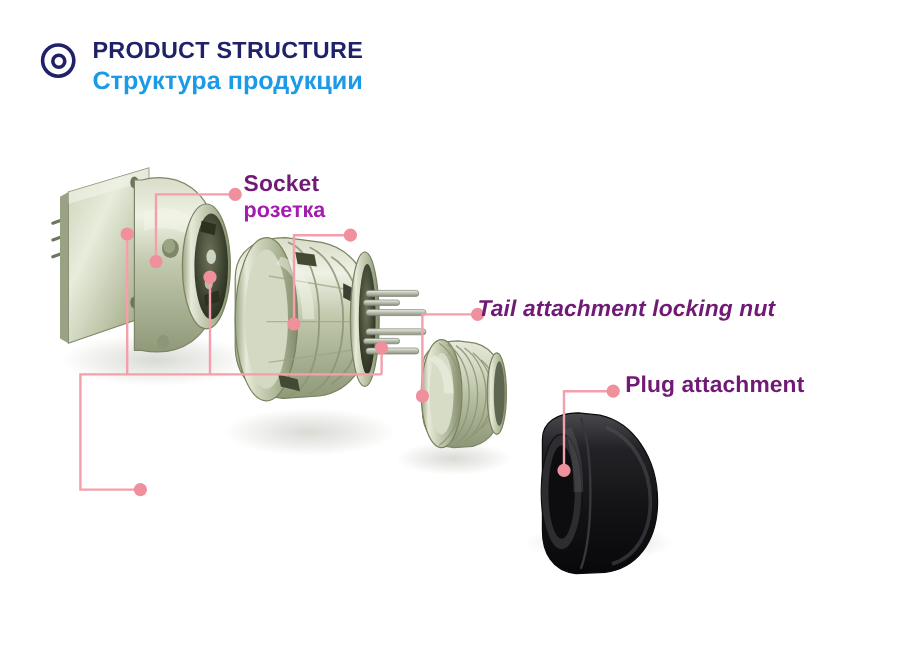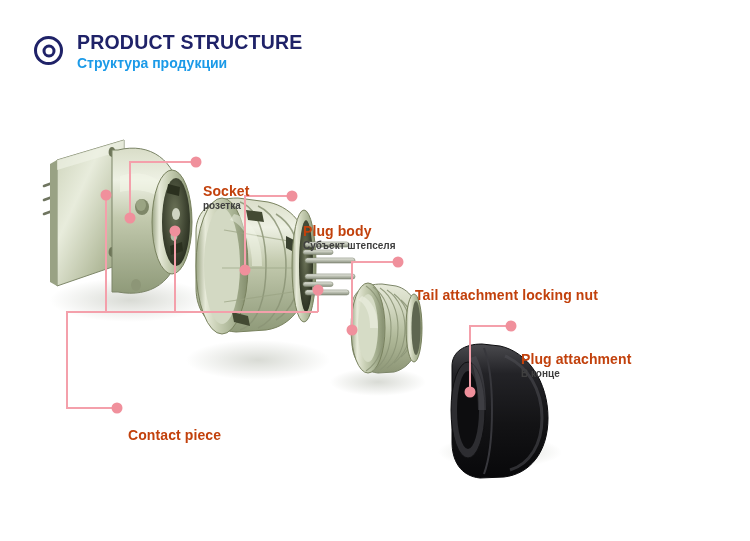--- a/index.html
+++ b/index.html
@@ -48,40 +48,39 @@
   }
   .hdr-text { line-height: 1.12; }
   #header-title {
     font-size: 19.5px;
     font-weight: bold;
     color: #1f2268;
     letter-spacing: .2px;
     white-space: nowrap;
   }
   #header-subtitle {
-    font-size: 14px;
+    font-size: 21px;
     font-weight: bold;
     color: #1b9ae8;
     white-space: nowrap;
     margin-top: 2px;
   }
 
   
   .callout { position: absolute; line-height: 1.1; white-space: nowrap; }
   .callout .en {
-    font-size: 14px;
+    font-size: 19px;
     font-weight: bold;
-    color: #c2410c;
+    color: #701a75;
     letter-spacing: .1px;
-    margin-top: 40px;
   }
   .callout .ru {
-    font-size: 10px;
+    font-size: 18px;
     font-weight: bold;
-    color: #404040;
+    color: #a21caf;
     margin-top: 1px;
   }
 
   
   #leaders { position: absolute; left: 0; top: 0; width: 750px; height: 541px; }
 
   
   #artwork { position: absolute; left: 0; top: 0; width: 750px; height: 541px; }
 </style>
 </head>
@@ -305,31 +304,25 @@
       <div id="header-title">PRODUCT STRUCTURE</div>
       <div id="header-subtitle">Структура продукции</div>
     </div>
   </div>
 
   <div class="callout" style="left:203px; top:144px;">
     <div class="en">Socket</div>
     <div class="ru">розетка</div>
   </div>
 
-  <div class="callout" style="left:303px; top:184px;">
-    <div class="en">Plug body</div>
-    <div class="ru">Субъект штепселя</div>
-  </div>
-
-  <div class="callout" style="left:415px; top:248px;">
+
+  <div class="callout" style="left:398px; top:248px;font-style:italic;">
     <div class="en">Tail attachment locking nut</div>
   </div>
 
   <div class="callout" style="left:521px; top:312px;">
     <div class="en">Plug attachment</div>
-    <div class="ru">В конце</div>
   </div>
 
   <div class="callout" style="left:128px; top:388px;">
-    <div class="en">Contact piece</div>
   </div>
 
 </div>
 
 </body></html>

